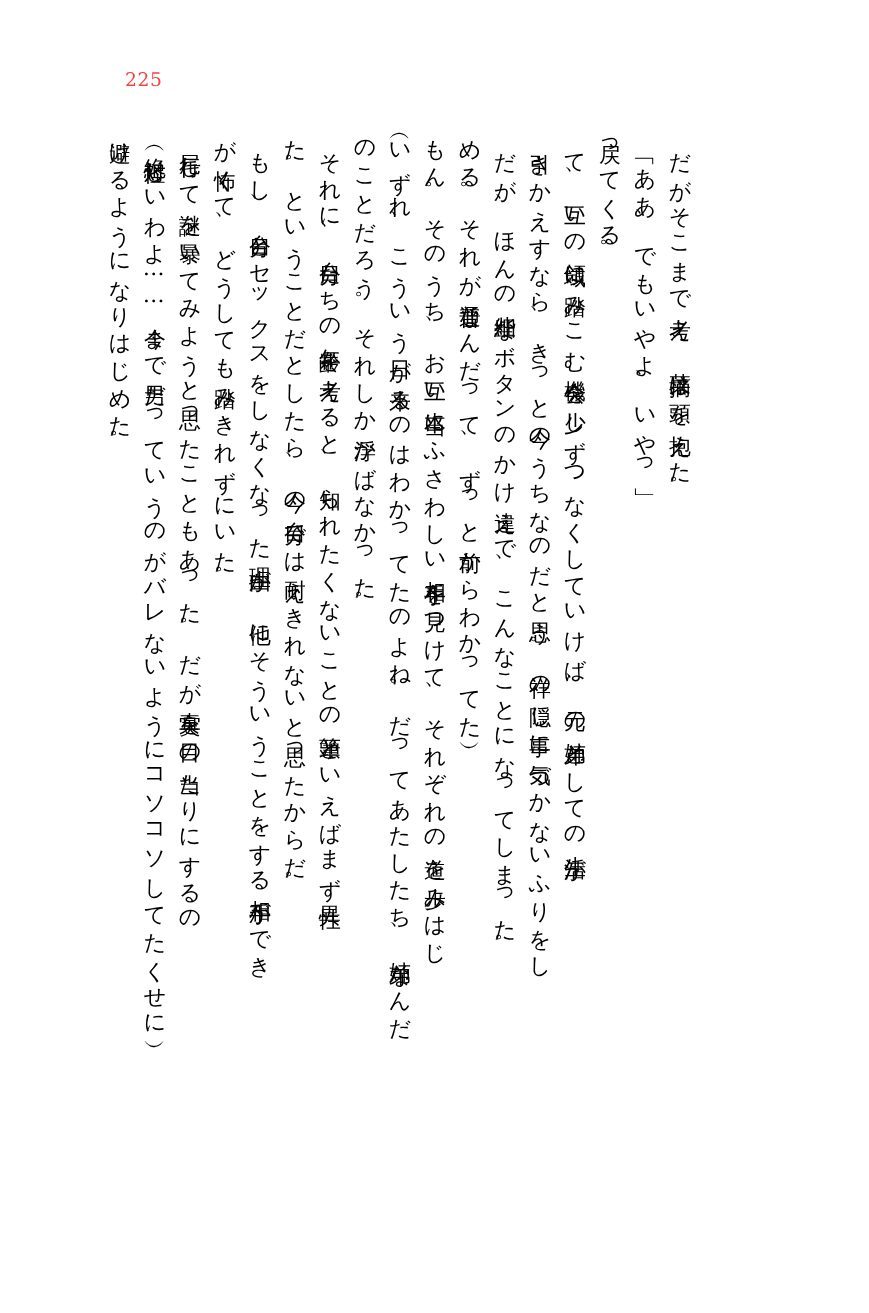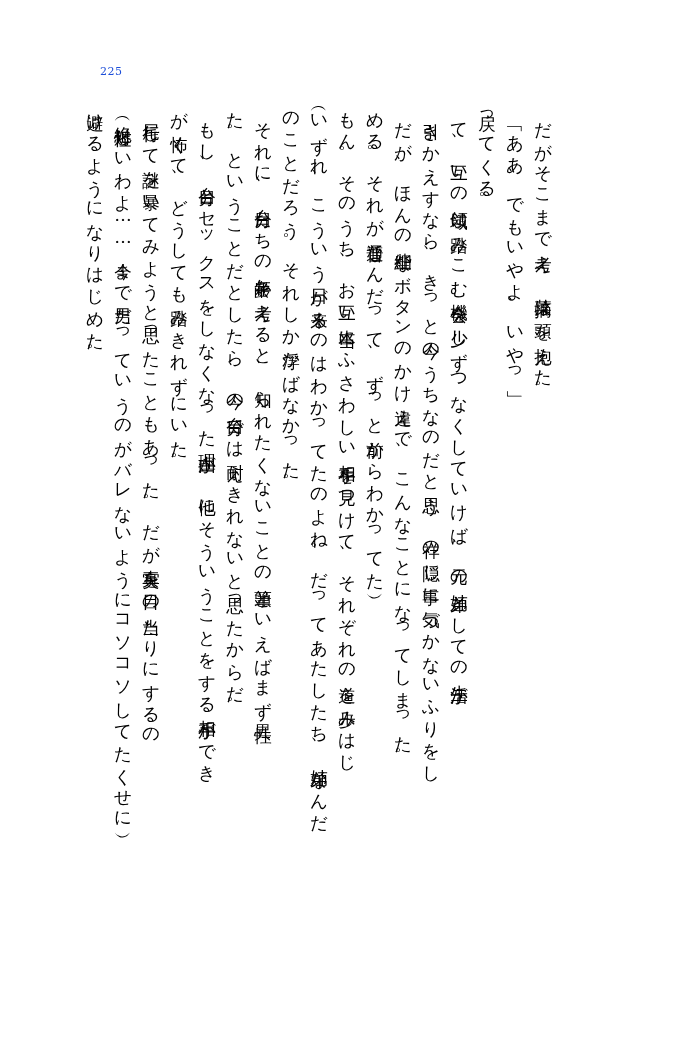--- a/index.html
+++ b/index.html
@@ -23,25 +23,24 @@
     width: 695px;
     height: 1050px;
     background: #ffffff;
   }
 
   
   .page-number {
     position: absolute;
     left: 100px;
     top: 55px;
-    font-size: 11px;
+    font-size: 15px;
     letter-spacing: 0.5px;
-    color: #1d4ed8;
+    color: #ef4444;
     font-family: "DejaVu Serif", "Liberation Serif", serif;
-    margin-top: 10px;
   }
 
   
   .text-block {
     position: absolute;
     right: 60px;
     top: 100px;
     height: 870px;
     width: 560px;
     display: flex;

